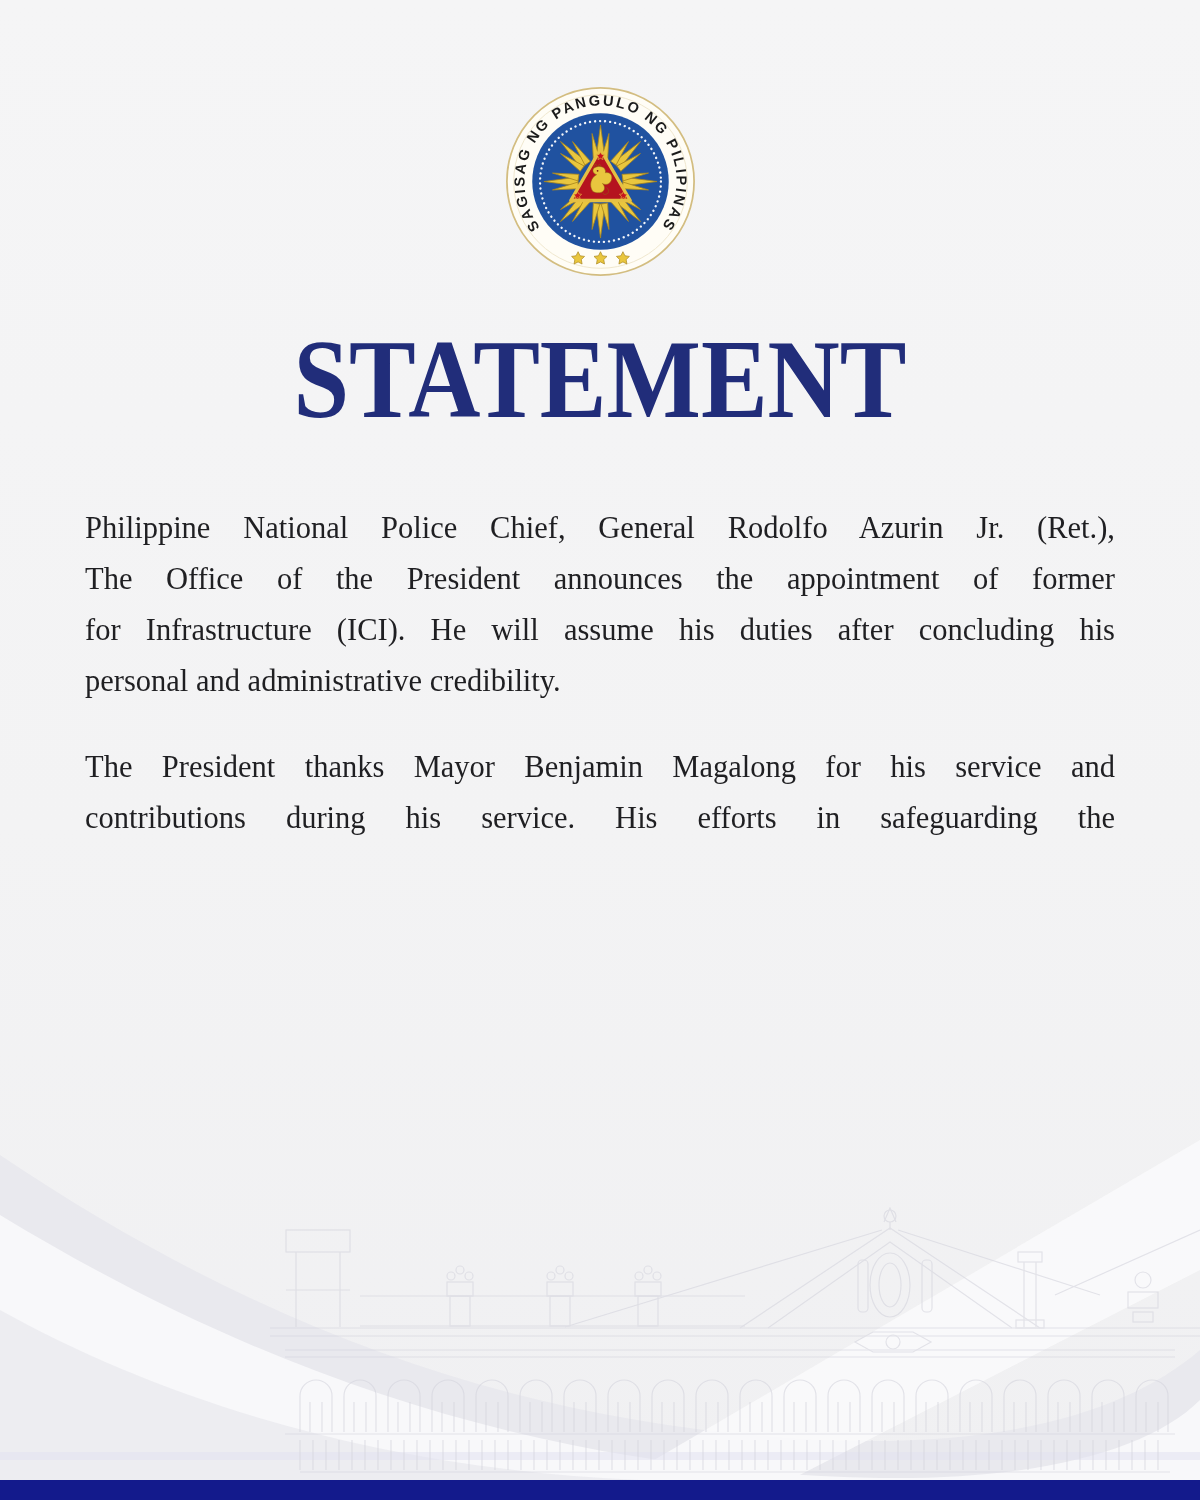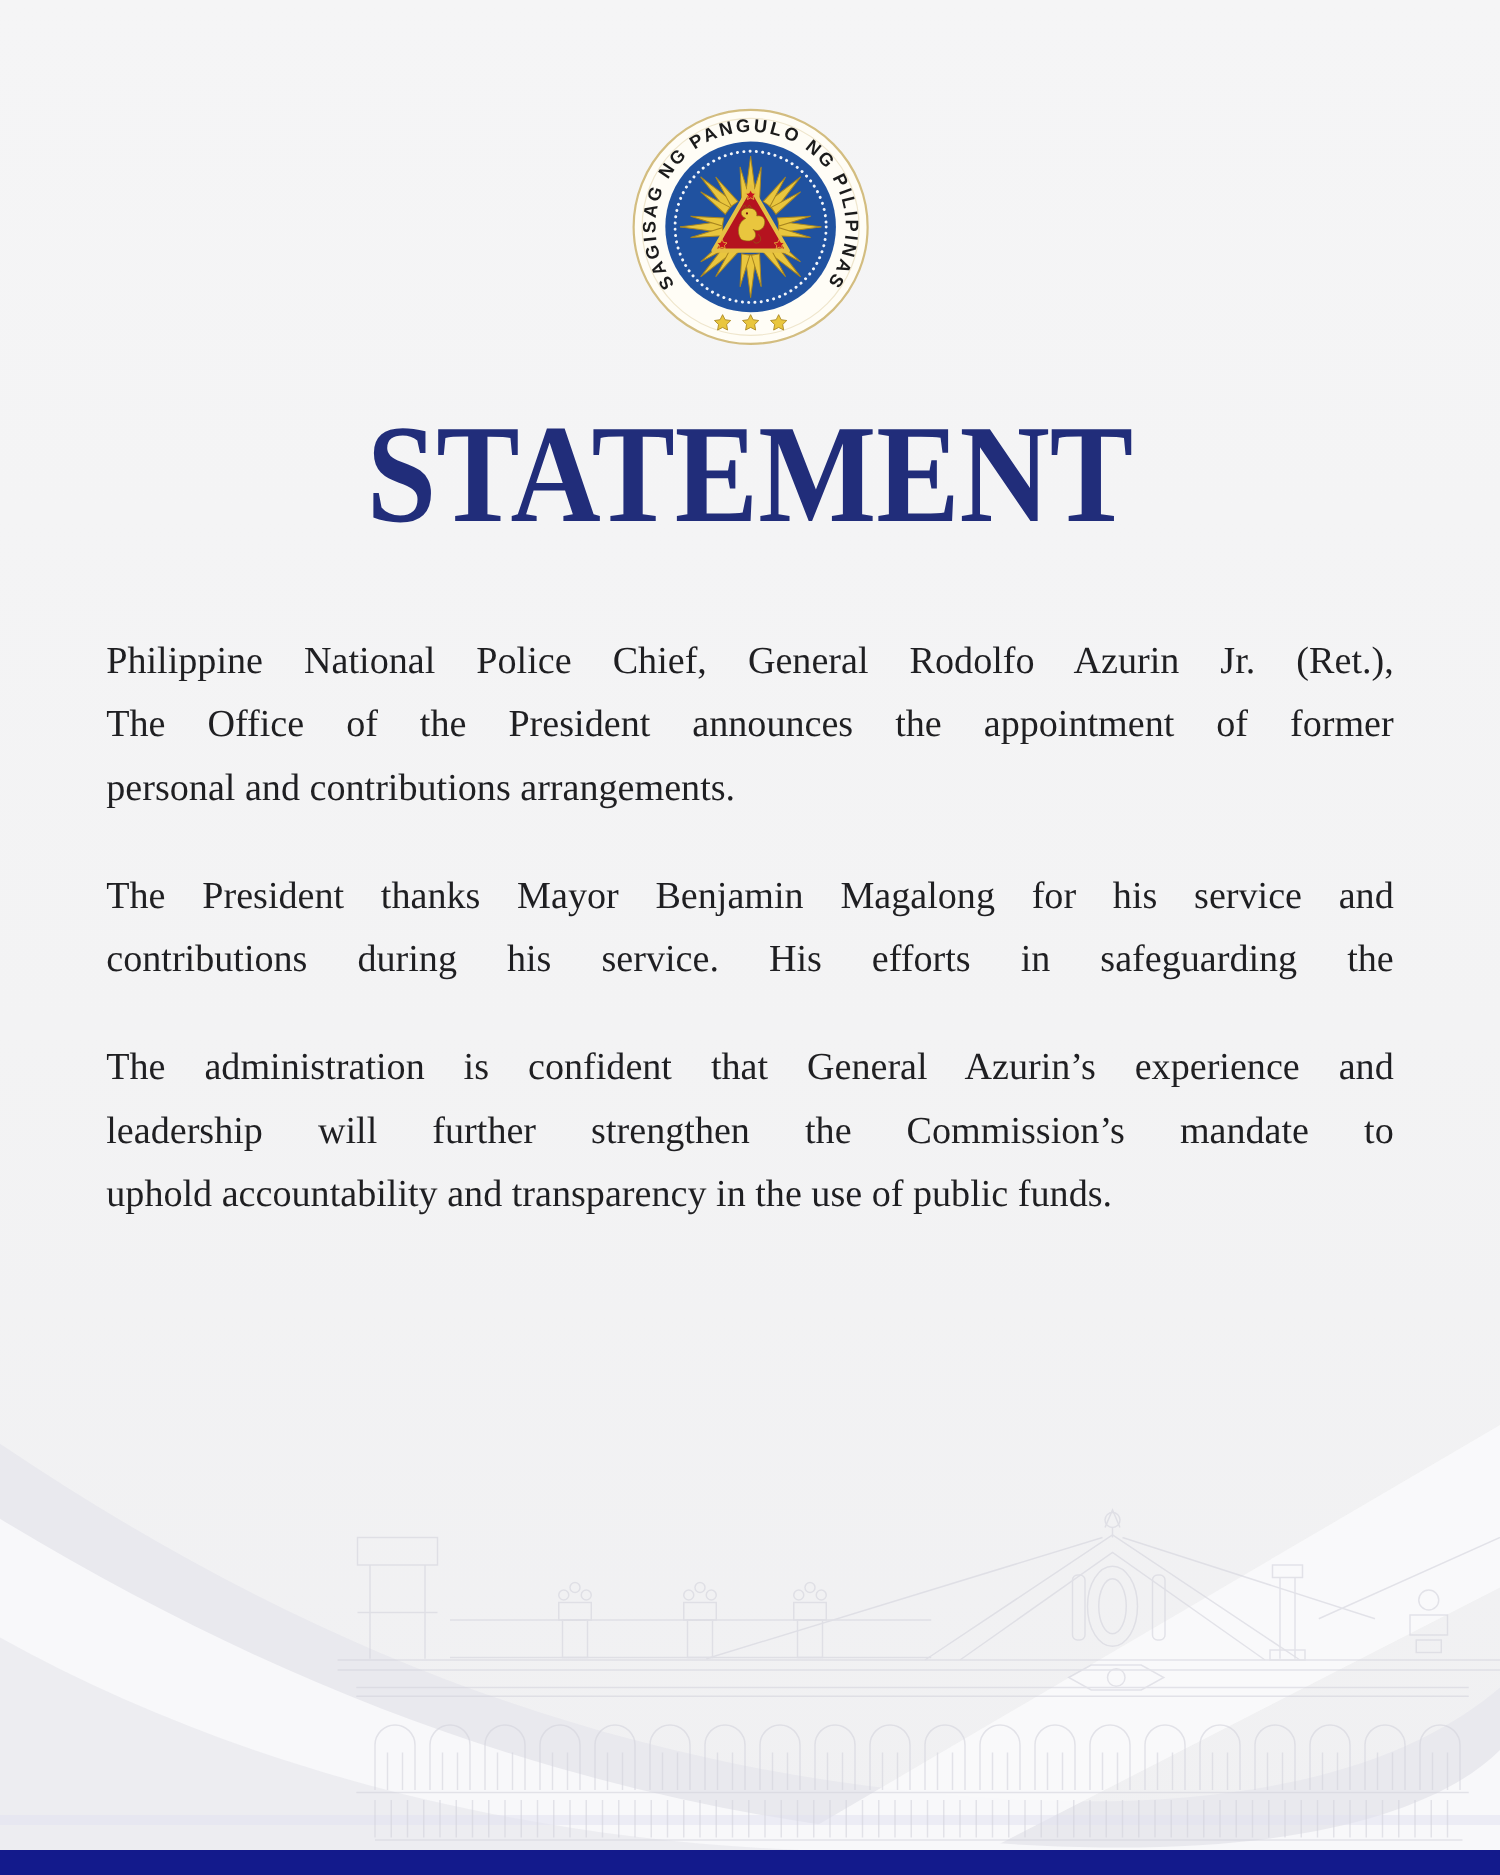--- a/index.html
+++ b/index.html
@@ -92,30 +92,26 @@
   </div>
 
   <div class="title">
     <span style="color: rgb(33, 45, 122);">STATEMENT</span>
   </div>
 
   <div class="body-block">
       <div class="para">
         <div class="line">Philippine National Police Chief, General Rodolfo Azurin Jr. (Ret.),</div>
         <div class="line">The Office of the President announces the appointment of former</div>
-        <div class="line last">personal and contributions arrangements.</div>
+        <div class="line">for Infrastructure (ICI). He will assume his duties after concluding his</div>
+        <div class="line last">personal and administrative credibility.</div>
       </div>
       <div class="para">
         <div class="line">The President thanks Mayor Benjamin Magalong for his service and</div>
         <div class="line">contributions during his service. His efforts in safeguarding the</div>
-      </div>
-      <div class="para">
-        <div class="line">The administration is confident that General Azurin’s experience and</div>
-        <div class="line">leadership will further strengthen the Commission’s mandate to</div>
-        <div class="line last">uphold accountability and transparency in the use of public funds.</div>
       </div>
     </div>
 
   <svg class="bottom-art" viewBox="0 0 1200 400" preserveAspectRatio="none" aria-hidden="true">
     <g>
       <path d="M0,75 C 260,250 520,345 820,360 C 1010,368 1130,330 1200,270 L1200,400 L0,400 Z" fill="#e9e9ee"></path>
       <path d="M620,400 L1200,60 L1200,190 L790,400 Z" fill="#fafafc" opacity="0.85"></path>
       <path d="M0,135 C 280,305 560,392 880,398 C 1040,400 1150,370 1200,320 L1200,400 L0,400 Z" fill="#f8f8fa"></path>
       <path d="M0,230 C 180,330 400,390 640,400 L0,400 Z" fill="#eaeaef" opacity="0.8"></path>
       <rect x="0" y="372" width="1200" height="8" fill="#e2e2f0" opacity="0.55"></rect>

